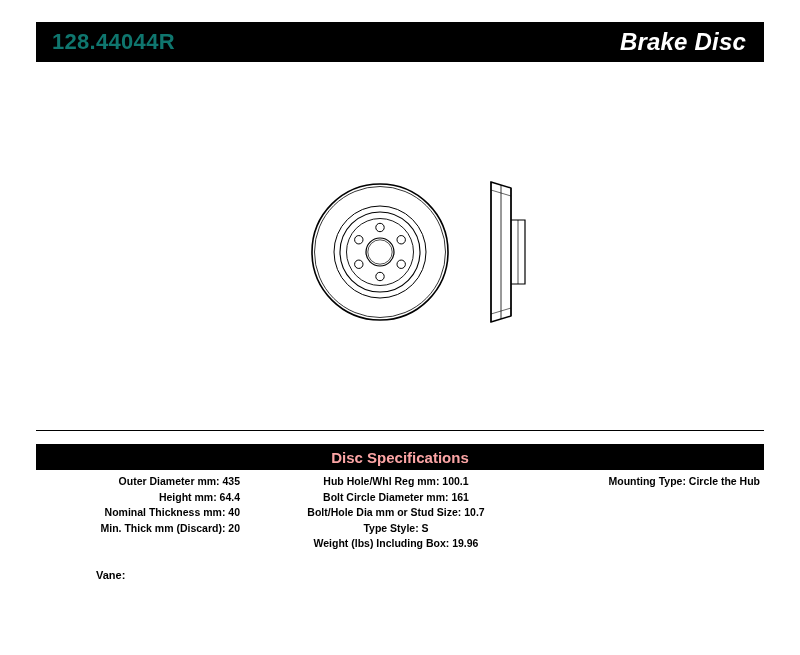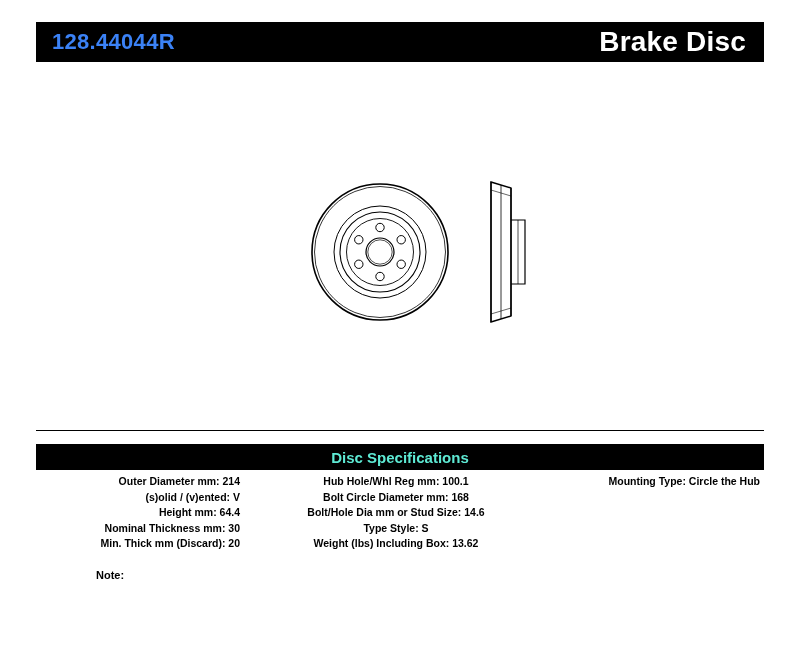--- a/index.html
+++ b/index.html
@@ -24,32 +24,33 @@
     width: 728px;
     height: 40px;
     background: #000000;
     display: flex;
     align-items: center;
     justify-content: space-between;
     box-sizing: border-box;
     padding: 0 18px 0 16px;
   }
   .part-number {
-    color: #3b82f6;
+    color: #0f766e;
     font-size: 22px;
     font-weight: bold;
     letter-spacing: 0.3px;
     line-height: 1;
   }
   .header-title {
     color: #ffffff;
-    font-size: 28px;
+    font-size: 24px;
     font-weight: bold;
     letter-spacing: 0.2px;
     line-height: 1;
+    font-style: italic;
   }
 
   
   .drawing-area {
     position: absolute;
     left: 36px;
     top: 70px;
     width: 728px;
     height: 350px;
   }
@@ -63,21 +64,21 @@
     left: 36px;
     top: 444px;
     width: 728px;
     height: 26px;
     background: #000000;
     display: flex;
     align-items: center;
     justify-content: center;
   }
   .specs-title {
-    color: #5eead4;
+    color: #fca5a5;
     font-size: 15px;
     font-weight: bold;
     line-height: 1;
   }
 
   .specs-columns {
     position: absolute;
     left: 36px;
     top: 474px;
     width: 728px;
@@ -178,34 +179,33 @@
 </div>
 
 <div class="bottom-rule"></div>
 
 <div class="specs-title-bar">
   <span class="specs-title">Disc Specifications</span>
 </div>
 
 <div class="specs-columns">
   <div class="spec-col left">
-    <div class="spec-line">Outer Diameter mm: 214</div>
-    <div class="spec-line">(s)olid / (v)ented: V</div>
+    <div class="spec-line">Outer Diameter mm: 435</div>
     <div class="spec-line">Height mm: 64.4</div>
-    <div class="spec-line">Nominal Thickness mm: 30</div>
+    <div class="spec-line">Nominal Thickness mm: 40</div>
     <div class="spec-line">Min. Thick mm (Discard): 20</div>
   </div>
   <div class="spec-col middle">
     <div class="spec-line">Hub Hole/Whl Reg mm: 100.1</div>
-    <div class="spec-line">Bolt Circle Diameter mm: 168</div>
-    <div class="spec-line">Bolt/Hole Dia mm or Stud Size: 14.6</div>
+    <div class="spec-line">Bolt Circle Diameter mm: 161</div>
+    <div class="spec-line">Bolt/Hole Dia mm or Stud Size: 10.7</div>
     <div class="spec-line">Type Style: S</div>
-    <div class="spec-line">Weight (lbs) Including Box: 13.62</div>
+    <div class="spec-line">Weight (lbs) Including Box: 19.96</div>
   </div>
   <div class="spec-col right">
     <div class="spec-line">Mounting Type: Circle the Hub</div>
   </div>
 </div>
 
 <div class="note">
-  <span>Note:</span>
+  <span>Vane:</span>
   <span></span>
 </div>
 
 </body></html>

